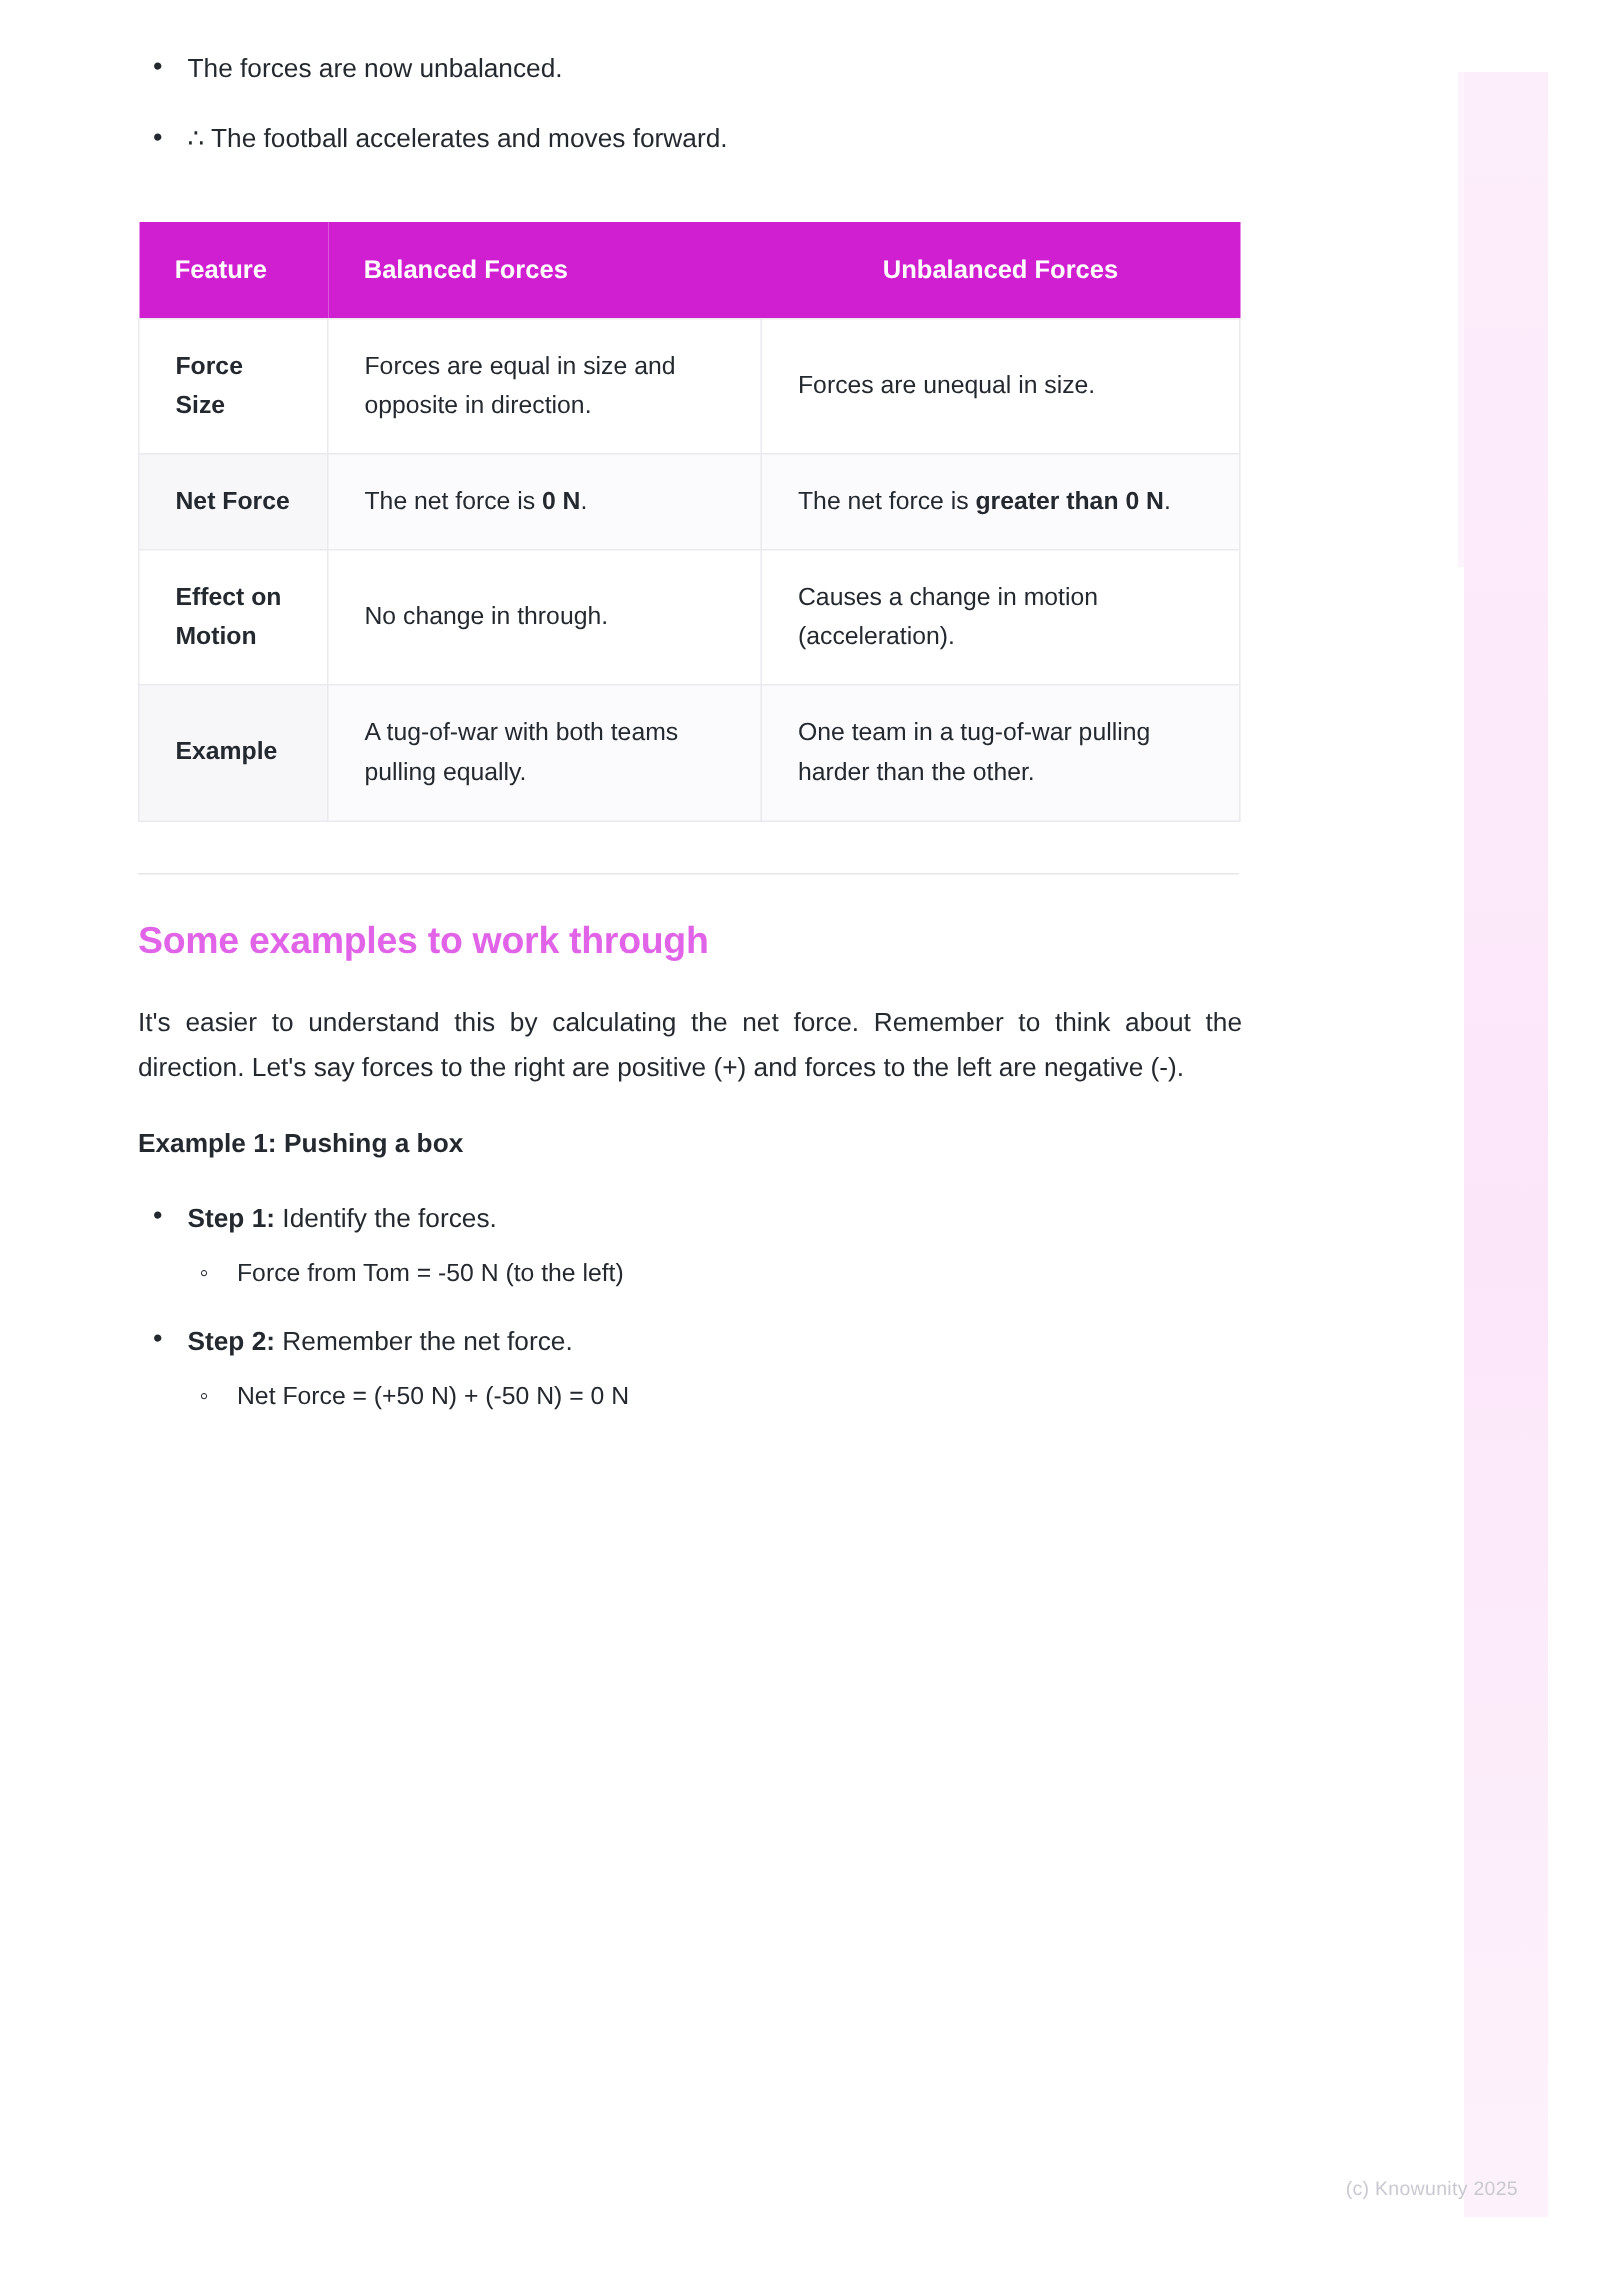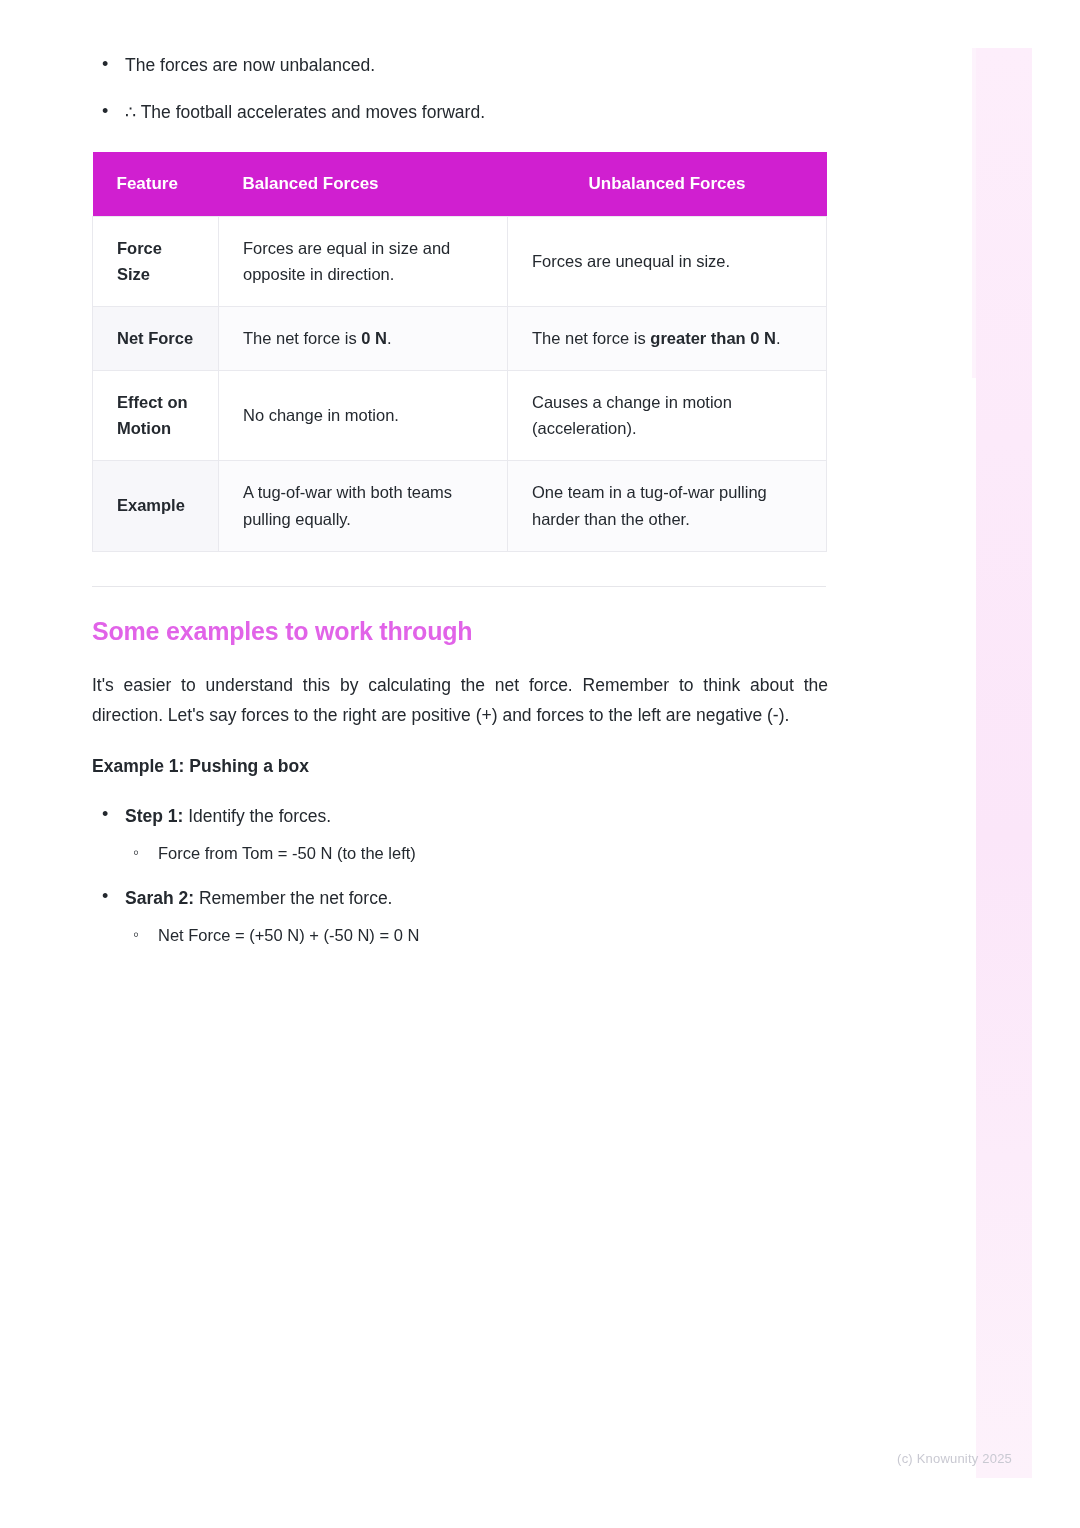--- a/index.html
+++ b/index.html
@@ -31,21 +31,21 @@
     right: 56px;
     width: 4px;
     height: 330px;
     background: #fdf3fc;
   }
   .content {
     position: absolute;
     left: 92px;
     top: 0;
     width: 736px;
-    padding-top: 52px;
+    padding-top: 32px;
   }
 
   ul.bullets {
     list-style: none;
     margin: 0;
     padding: 0;
   }
   ul.bullets > li {
     position: relative;
     padding-left: 33px;
@@ -60,21 +60,21 @@
     left: 10px;
     top: -1px;
     font-size: 18px;
     color: #24292f;
   }
 
   
   table.compare {
     border-collapse: collapse;
     width: 734px;
-    margin-top: 26px;
+    margin-top: 42px;
     table-layout: fixed;
   }
   table.compare th {
     background: #d11fd1;
     background: #d01fd0;
     color: #ffffff;
     font-size: 17px;
     font-weight: bold;
     text-align: left;
     padding: 22px 24px;
@@ -211,21 +211,21 @@
           <td>Forces are equal in size and opposite in direction.</td>
           <td>Forces are unequal in size.</td>
         </tr>
         <tr>
           <td class="rowhead">Net Force</td>
           <td><span>The net force is </span><span class="b">0 N</span><span>.</span></td>
           <td><span>The net force is </span><span class="b">greater than 0 N</span><span>.</span></td>
         </tr>
         <tr>
           <td class="rowhead">Effect on Motion</td>
-          <td>No change in motion.</td>
+          <td>No change in through.</td>
           <td>Causes a change in motion (acceleration).</td>
         </tr>
         <tr>
           <td class="rowhead">Example</td>
           <td>A tug-of-war with both teams pulling equally.</td>
           <td>One team in a tug-of-war pulling harder than the other.</td>
         </tr>
       </tbody>
     </table>
 
@@ -239,21 +239,21 @@
 
 
     <ul class="steps">
       <li>
         <span class="b">Step 1:</span><span> Identify the forces.</span>
         <ul class="substeps">
           <li>Force from Tom = -50 N (to the left)</li>
         </ul>
       </li>
       <li>
-        <span class="b">Sarah 2:</span><span> Remember the net force.</span>
+        <span class="b">Step 2:</span><span> Remember the net force.</span>
         <ul class="substeps">
           <li>Net Force = (+50 N) + (-50 N) = 0 N</li>
         </ul>
       </li>
     </ul>
 
   </div>
 
   <div class="watermark">(c) Knowunity 2025</div>
 </div>

